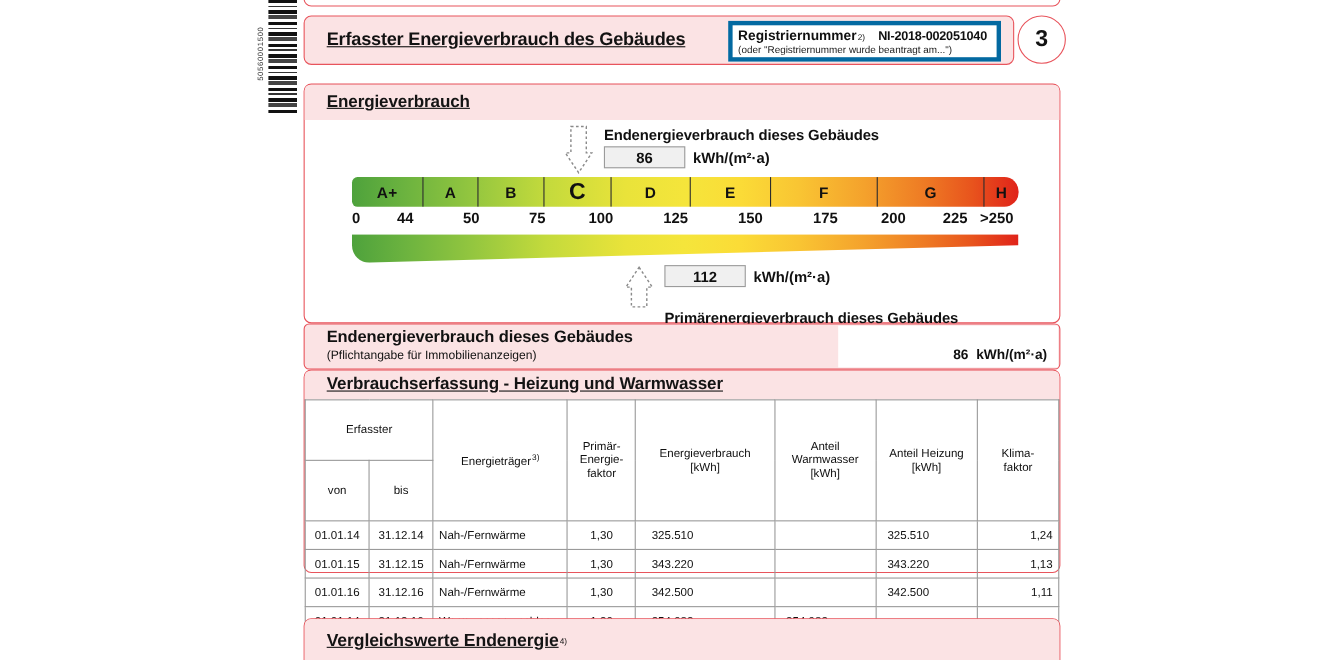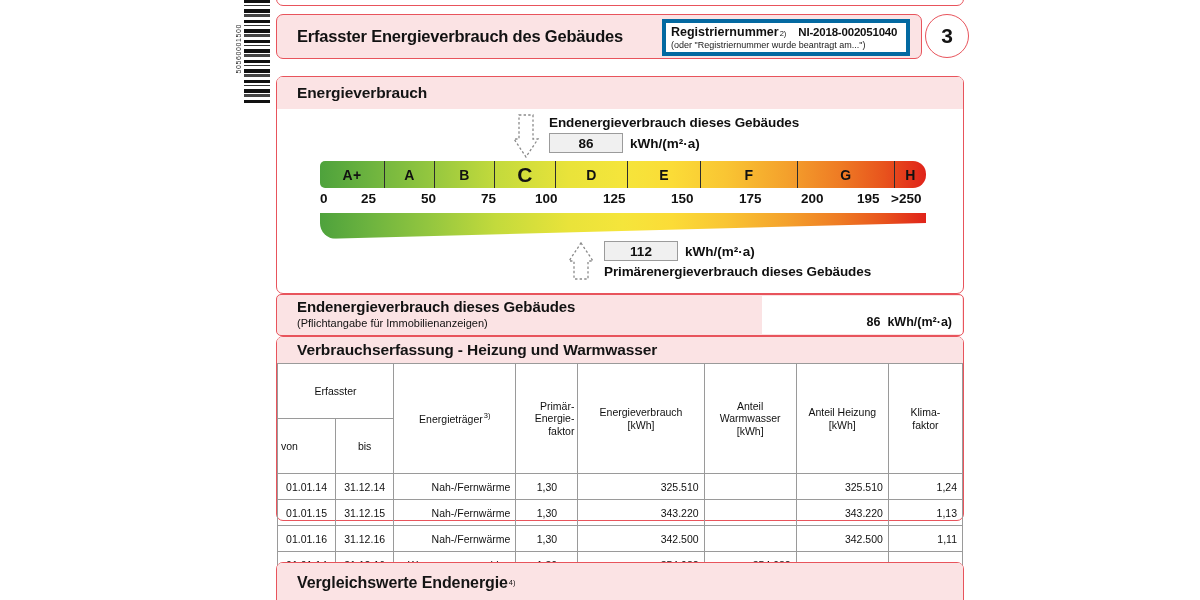--- a/index.html
+++ b/index.html
@@ -70,20 +70,21 @@
     box-sizing: border-box;
     border-radius: 5px 5px 0 0;
     display: flex;
     align-items: center;
   }
   .head-title {
     font-size: 15.5px;
     font-weight: bold;
     color: #141414;
     letter-spacing: -0.1px;
+    text-decoration: underline;
   }
 
   
   #top-clip {
     position: absolute;
     left: 276px;
     top: -16px;
     width: 688px;
     height: 22px;
     box-sizing: border-box;
@@ -417,21 +418,21 @@
     border-bottom: 0.8px solid #9a9a9a;
   }
   th.th-vonbis {
     height: 28px;
   }
   table.vtab td {
     height: 25px;
     padding: 0 5px;
   }
   td.c { text-align: center; }
-  td.l { text-align: right; margin-left: 36px; }
+  td.l { text-align: left; margin-left: 36px; }
   td.r { text-align: right; }
   .no-left-border { border-left: none; }
   .no-right-border { border-right: none; border-radius: 15px; }
 
   
   #vergleich-panel {
     left: 276px;
     top: 562px;
     width: 688px;
     height: 60px;
@@ -512,45 +513,45 @@
       <div class="band" style="left:478px;width:97px">
           <span class="band-letter">G</span>
         </div>
       <div class="band" style="left:575px;width:31px">
           <span class="band-letter">H</span>
         </div>
     </div>
 
     <div id="scale-ticks">
       <span class="tick" style="left:0px">0</span>
-      <span class="tick" style="left:41px">25</span>
+      <span class="tick" style="left:41px">44</span>
       <span class="tick" style="left:101px">50</span>
       <span class="tick" style="left:161px">75</span>
       <span class="tick" style="left:215px">100</span>
       <span class="tick" style="left:283px">125</span>
       <span class="tick" style="left:351px">150</span>
       <span class="tick" style="left:419px">175</span>
       <span class="tick" style="left:481px">200</span>
-      <span class="tick" style="left:537px">195</span>
+      <span class="tick" style="left:537px">225</span>
       <span class="tick" style="left:571px">&gt;250</span>
     </div>
 
     <div id="scale-tail"></div>
   </div>
 
   <div id="prim-annot">
     <svg class="arrow-up" viewBox="0 0 28 40">
       <path d="M14 2 L26 20 H21 V38 H7 V20 H2 Z" fill="none" stroke="#8a8a8a" stroke-width="1.3" stroke-dasharray="2.4,2.2"></path>
     </svg>
     <div id="prim-text">
       <div class="value-row" style="margin-top:0">
         <div class="value-box">112</div>
         <div class="unit">kWh/(m²·a)</div>
       </div>
-      <div class="annot-title" style="margin-top:3px">Primärenergieverbrauch dieses Gebäudes</div>
+      <div class="annot-title" style="margin-top:21px">Primärenergieverbrauch dieses Gebäudes</div>
     </div>
   </div>
 </div>
 
 <div class="panel" id="end-strip">
   <div id="end-strip-title">Endenergieverbrauch dieses Gebäudes</div>
   <div id="end-strip-sub">(Pflichtangabe für Immobilienanzeigen)</div>
   <div id="end-strip-valuebox">
     <span id="end-strip-value">86</span>
     <span id="end-strip-unit">kWh/(m²·a)</span>
@@ -572,21 +573,21 @@
         <col style="width:92px">
       <col style="width:92px">
         <col style="width:74px">
     </colgroup>
     <thead>
       <tr>
         <th class="th-zeitraum no-left-border" colspan="2">Erfasster</th>
         <th rowspan="2" style="text-align:center">
           <span>Energieträger</span><span class="sup">3)</span>
         </th>
-        <th rowspan="2" style="text-align:right">
+        <th rowspan="2" style="text-align:center">
           <div>Primär-</div>
           <div>Energie-</div>
           <div>faktor</div>
         </th>
         <th rowspan="2" style="text-align:center">
           <div>Energieverbrauch</div>
           <div>[kWh]</div>
         </th>
         <th rowspan="2" style="text-align:center">
           <div>Anteil</div>
@@ -596,21 +597,21 @@
         <th rowspan="2" style="text-align:center">
           <div>Anteil Heizung</div>
           <div>[kWh]</div>
         </th>
         <th rowspan="2" class="no-right-border" style="text-align:center">
           <div>Klima-</div>
           <div>faktor</div>
         </th>
       </tr>
       <tr>
-        <th class="th-vonbis no-left-border" style="text-align:left">von</th>
+        <th class="th-vonbis no-left-border" style="text-align:center">von</th>
         <th class="th-vonbis" style="text-align:center">bis</th>
       </tr>
     </thead>
     <tbody>
       <tr>
         <td class="c no-left-border">01.01.14</td>
         <td class="c">31.12.14</td>
         <td class="l">Nah-/Fernwärme</td>
         <td class="c">1,30</td>
         <td class="l" style="padding-left:14px">325.510</td>

